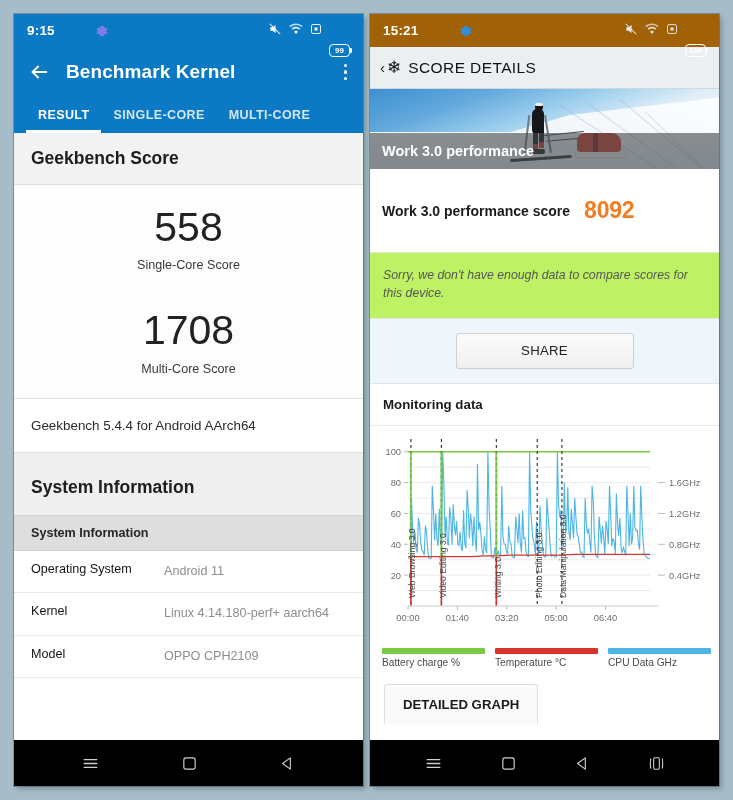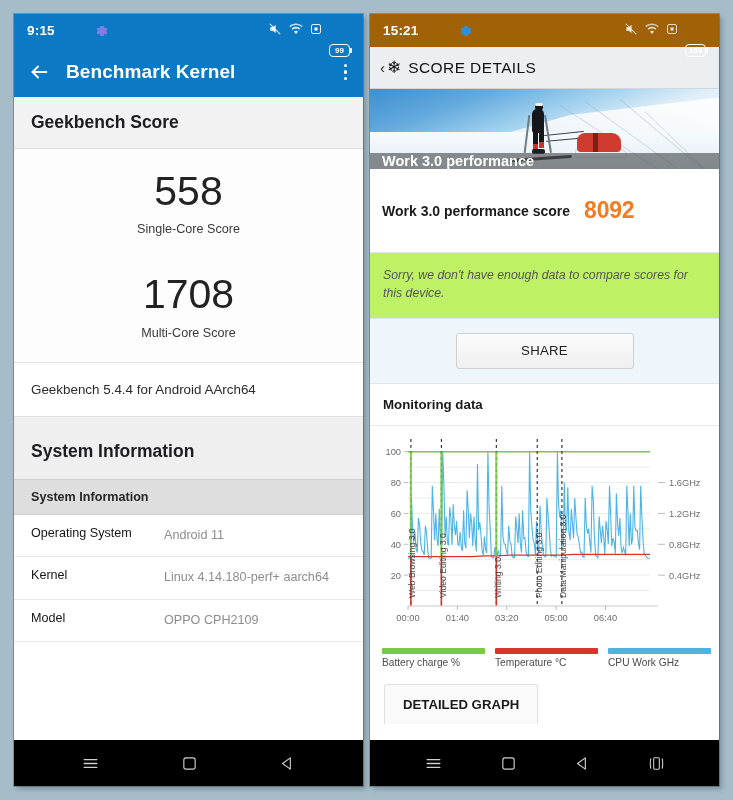--- a/index.html
+++ b/index.html
@@ -134,21 +134,21 @@
   .skier .pole2 { position:absolute; left:22px; top:8px; width:1.6px; height:38px; background:#6f7b85; transform:rotate(-9deg);}
   .ski { position:absolute; left:140px; bottom:9px; width:62px; height:3px; background:#2a2e33; border-radius:2px; transform:rotate(-4deg);}
   .sled { position:absolute; left:205px; bottom:10px; width:52px; height:26px; }
   .sled .bag  { position:absolute; left:2px; top:0; width:44px; height:19px; background:#cf3b2e; border-radius:8px 9px 4px 4px;}
   .sled .strap{ position:absolute; left:18px; top:0; width:5px; height:19px; background:#7d1f18;}
   .sled .base { position:absolute; left:0; top:16px; width:52px; height:9px; background:#f1f4f6; border-radius:3px 9px 4px 4px; border:1px solid #cfd8dd;}
   .traces { position:absolute; left:174px; bottom:14px; width:48px; height:26px;}
   .traces i{ position:absolute; background:#3a4046; height:1.4px; width:40px; border-radius:1px;}
 
   .hero-cap {
-    position:absolute; left:0; right:0; bottom:0; height:16px;
+    position:absolute; left:0; right:0; bottom:0; height:36px;
     background: rgba(70,74,78,.62); display:flex; align-items:center; padding:0 12px;
     color:#fff; font-size:14.5px; font-weight:bold;
   }
 
   .pm-scorerow {
     display:flex; align-items:center; padding: 28px 12px; background:#fff;
     border-bottom:1px solid #e4e4e4;
   }
   .pm-scorelbl { font-size:14px; font-weight:bold; color:#1b1b1b; }
   .pm-scoreval { font-size:23px; font-weight:bold; color:#f47b20; margin-left:14px; letter-spacing:-.2px;}
@@ -233,20 +233,25 @@
         </svg>
       </span>
       <span class="gb-title">Benchmark Kernel</span>
       <span class="gb-overflow">
           <i></i>
           <i></i>
           <i></i>
         </span>
     </div>
 
+    <div class="gb-tabs">
+      <span class="gb-tab active">RESULT</span>
+      <span class="gb-tab">SINGLE-CORE</span>
+      <span class="gb-tab">MULTI-CORE</span>
+    </div>
 
     <div class="sec-head">Geekbench Score</div>
 
     <div class="scorebox">
       <div class="score-num">558</div>
       <div class="score-lbl">Single-Core Score</div>
       <div class="score-gap"></div>
       <div class="score-num">1708</div>
       <div class="score-lbl">Multi-Core Score</div>
     </div>
@@ -444,21 +449,21 @@
       <div class="legend-item">
         <div class="legend-bar" id="lg0" style="background: rgb(122, 201, 67);"></div>
         <div class="legend-txt">Battery charge %</div>
       </div>
       <div class="legend-item">
         <div class="legend-bar" id="lg1" style="background: rgb(214, 52, 44);"></div>
         <div class="legend-txt">Temperature °C</div>
       </div>
       <div class="legend-item">
         <div class="legend-bar" id="lg2" style="background: rgb(76, 181, 230);"></div>
-        <div class="legend-txt">CPU Work GHz</div>
+        <div class="legend-txt">CPU Data GHz</div>
       </div>
     </div>
 
     <div class="pm-detailwrap">
       <div class="pm-detail">DETAILED GRAPH</div>
     </div>
 
     <div class="navbar">
       <span class="nav-ico">
         <svg width="19" height="19" viewBox="0 0 24 24" stroke="#cfcfcf" stroke-width="1.6" fill="none" stroke-linecap="round">

